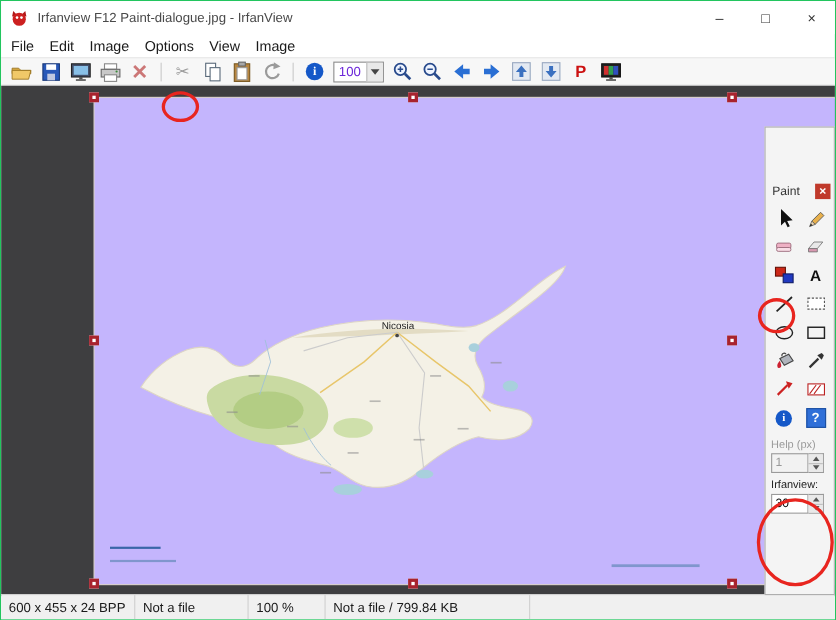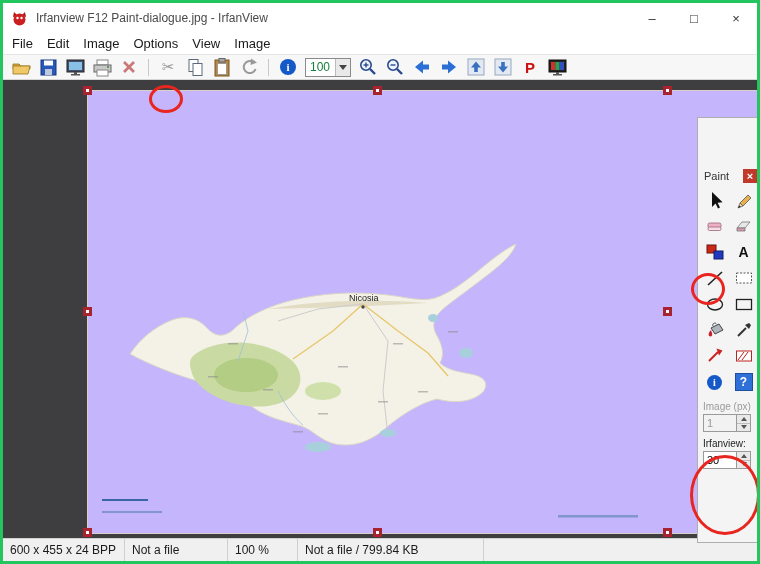--- a/index.html
+++ b/index.html
@@ -1,35 +1,35 @@
 <!DOCTYPE html>
 <html><head>
 <meta charset="utf-8">
 <style>
   * { margin:0; padding:0; box-sizing:border-box; }
   html,body { width:760px; height:564px; font-family:"Liberation Sans",sans-serif; background:#fff; overflow:hidden; }
-  .window { position:relative; width:760px; height:564px; background:#fff; border:3px solid #22c55e; overflow:hidden; }
+  .window { position:relative; width:760px; height:564px; background:#fff; border:1px solid #22c55e; overflow:hidden; }
 
   
   .titlebar { position:absolute; top:0; left:0; right:0; height:30px; background:#ffffff; display:flex; align-items:center; padding-left:8px; }
   .app-icon { width:17px; height:17px; display:inline-block; }
   .title-text { font-size:12px; color:#4a4a4a; margin-left:8px; white-space:nowrap; }
   .win-controls { margin-left:auto; display:flex; height:30px; }
   .win-btn { width:42px; height:30px; display:flex; align-items:center; justify-content:center; font-size:13px; color:#333; }
 
   
   .menubar { position:absolute; top:30px; left:0; right:16px; height:21px; background:#fff; display:flex; align-items:center; gap:14px; padding-left:9px; font-size:13px; color:#1a1a1a; }
 
   
   .toolbar { position:absolute; top:51px; left:0; right:0; height:26px; background:#f7f7f7; border-top:1px solid #e6e6e6; border-bottom:1px solid #d6d6d6; display:flex; align-items:center; padding-left:5px; gap:1px; }
   .tbtn { width:26px; height:22px; display:flex; align-items:center; justify-content:center; }
   .tbtn svg { display:block; }
   .tsep { width:1px; height:17px; background:#c9c9c9; margin:0 5px; }
   .zoom-combo { width:46px; height:19px; border:1px solid #8a8a8a; background:#fff; display:flex; align-items:center; margin:0 3px; }
-  .zoom-combo .zval { flex:1; font-size:12px; padding-left:4px; color:#15803d; }
+  .zoom-combo .zval { flex:1; font-size:12px; padding-left:4px; color:#6d28d9; }
   .zoom-combo .zdrop { width:15px; height:100%; background:#e9e9e9; border-left:1px solid #bbb; display:flex; align-items:center; justify-content:center; }
   .caret-down { width:0; height:0; border-left:4px solid transparent; border-right:4px solid transparent; border-top:5px solid #444; }
   .p-letter { font-size:15px; font-weight:bold; color:#cc1111; }
   .info-circle { width:16px; height:16px; border-radius:50%; background:#1558c8; color:#fff; font-weight:bold; font-size:11px; display:flex; align-items:center; justify-content:center; font-family:"Liberation Serif",serif; }
   .scissors-glyph { font-size:15px; color:#9a9a9a; }
 
   
   .canvas-area { position:absolute; top:77px; left:0; width:760px; height:464px; background:#3e3e40; }
   .edited-image { position:absolute; left:85px; top:11px; width:700px; height:442px; background:#c4b5fd; box-shadow:0 0 0 1px #d8cfc8; }
   .handle { position:absolute; width:9px; height:9px; background:#fff; border:3px solid #a8232e; z-index:6; }
@@ -370,21 +370,21 @@
         </svg>
       </div>
       <div class="tool">
         <span class="tool-info">i</span>
       </div>
       <div class="tool">
         <span class="tool-help">?</span>
       </div>
     </div>
 
-    <div class="pp-label lbl-gray">Image (px)</div>
+    <div class="pp-label lbl-gray">Help (px)</div>
     <div class="pp-inputrow">
       <input class="pp-input" disabled="" value="1" style="">
       <span class="spinner">
         <span class="spin-half">
             <span class="tri-up"></span>
           </span>
         <span class="spin-half">
             <span class="tri-dn"></span>
           </span>
       </span>

